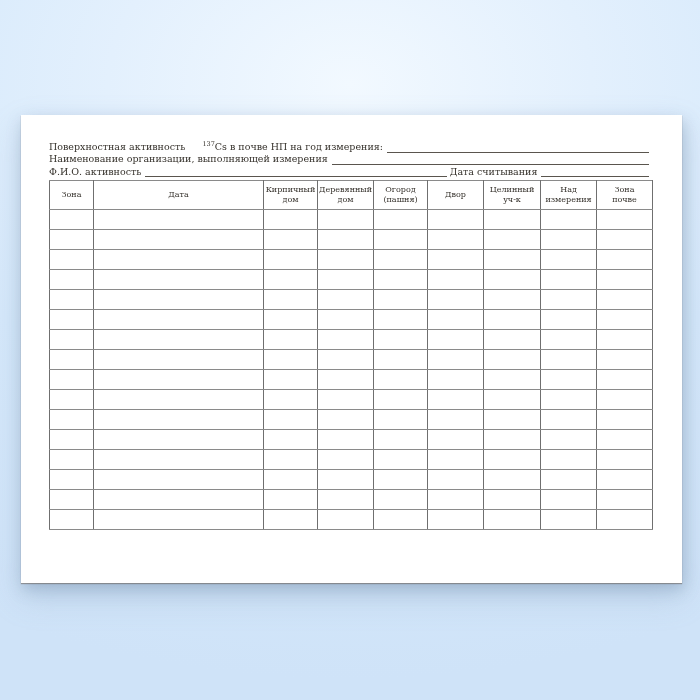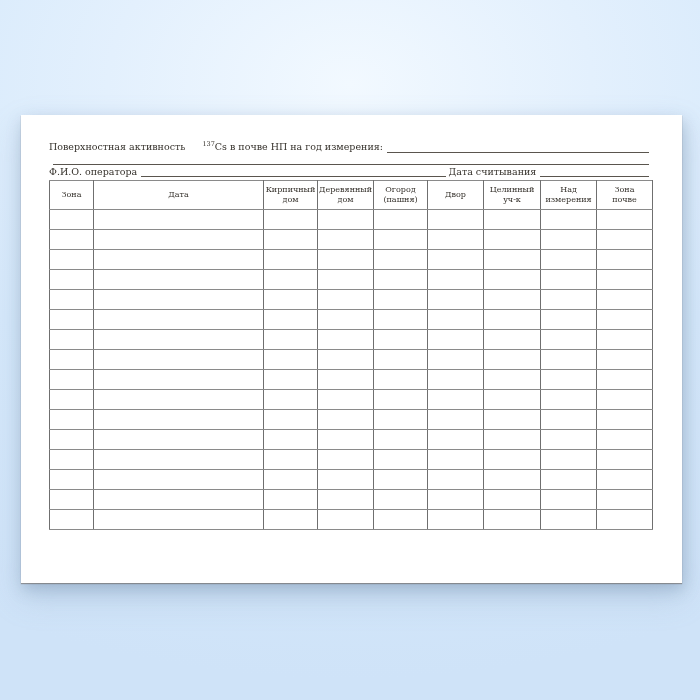--- a/index.html
+++ b/index.html
@@ -62,25 +62,26 @@
 
 <div class="paper">
 
   <div class="hline">
     <span class="lbl">Поверхностная активность</span>
     <span class="lbl iso-gap"><sup class="iso">137</sup><span>Cs в почве НП на год измерения:</span></span>
     <span class="fill grow1"></span>
   </div>
 
   <div class="hline">
+    <span class="lbl">Наименование организации, выполняющей измерения</span>
     <span class="fill grow1"></span>
   </div>
 
   <div class="hline">
-    <span class="lbl">Ф.И.О. оператора</span>
+    <span class="lbl">Ф.И.О. активность</span>
     <span class="fill grow28"></span>
     <span class="lbl">Дата считывания</span>
     <span class="fill grow1"></span>
   </div>
 
 
 
   <table class="form">
     <colgroup>
       <col class="c0">

